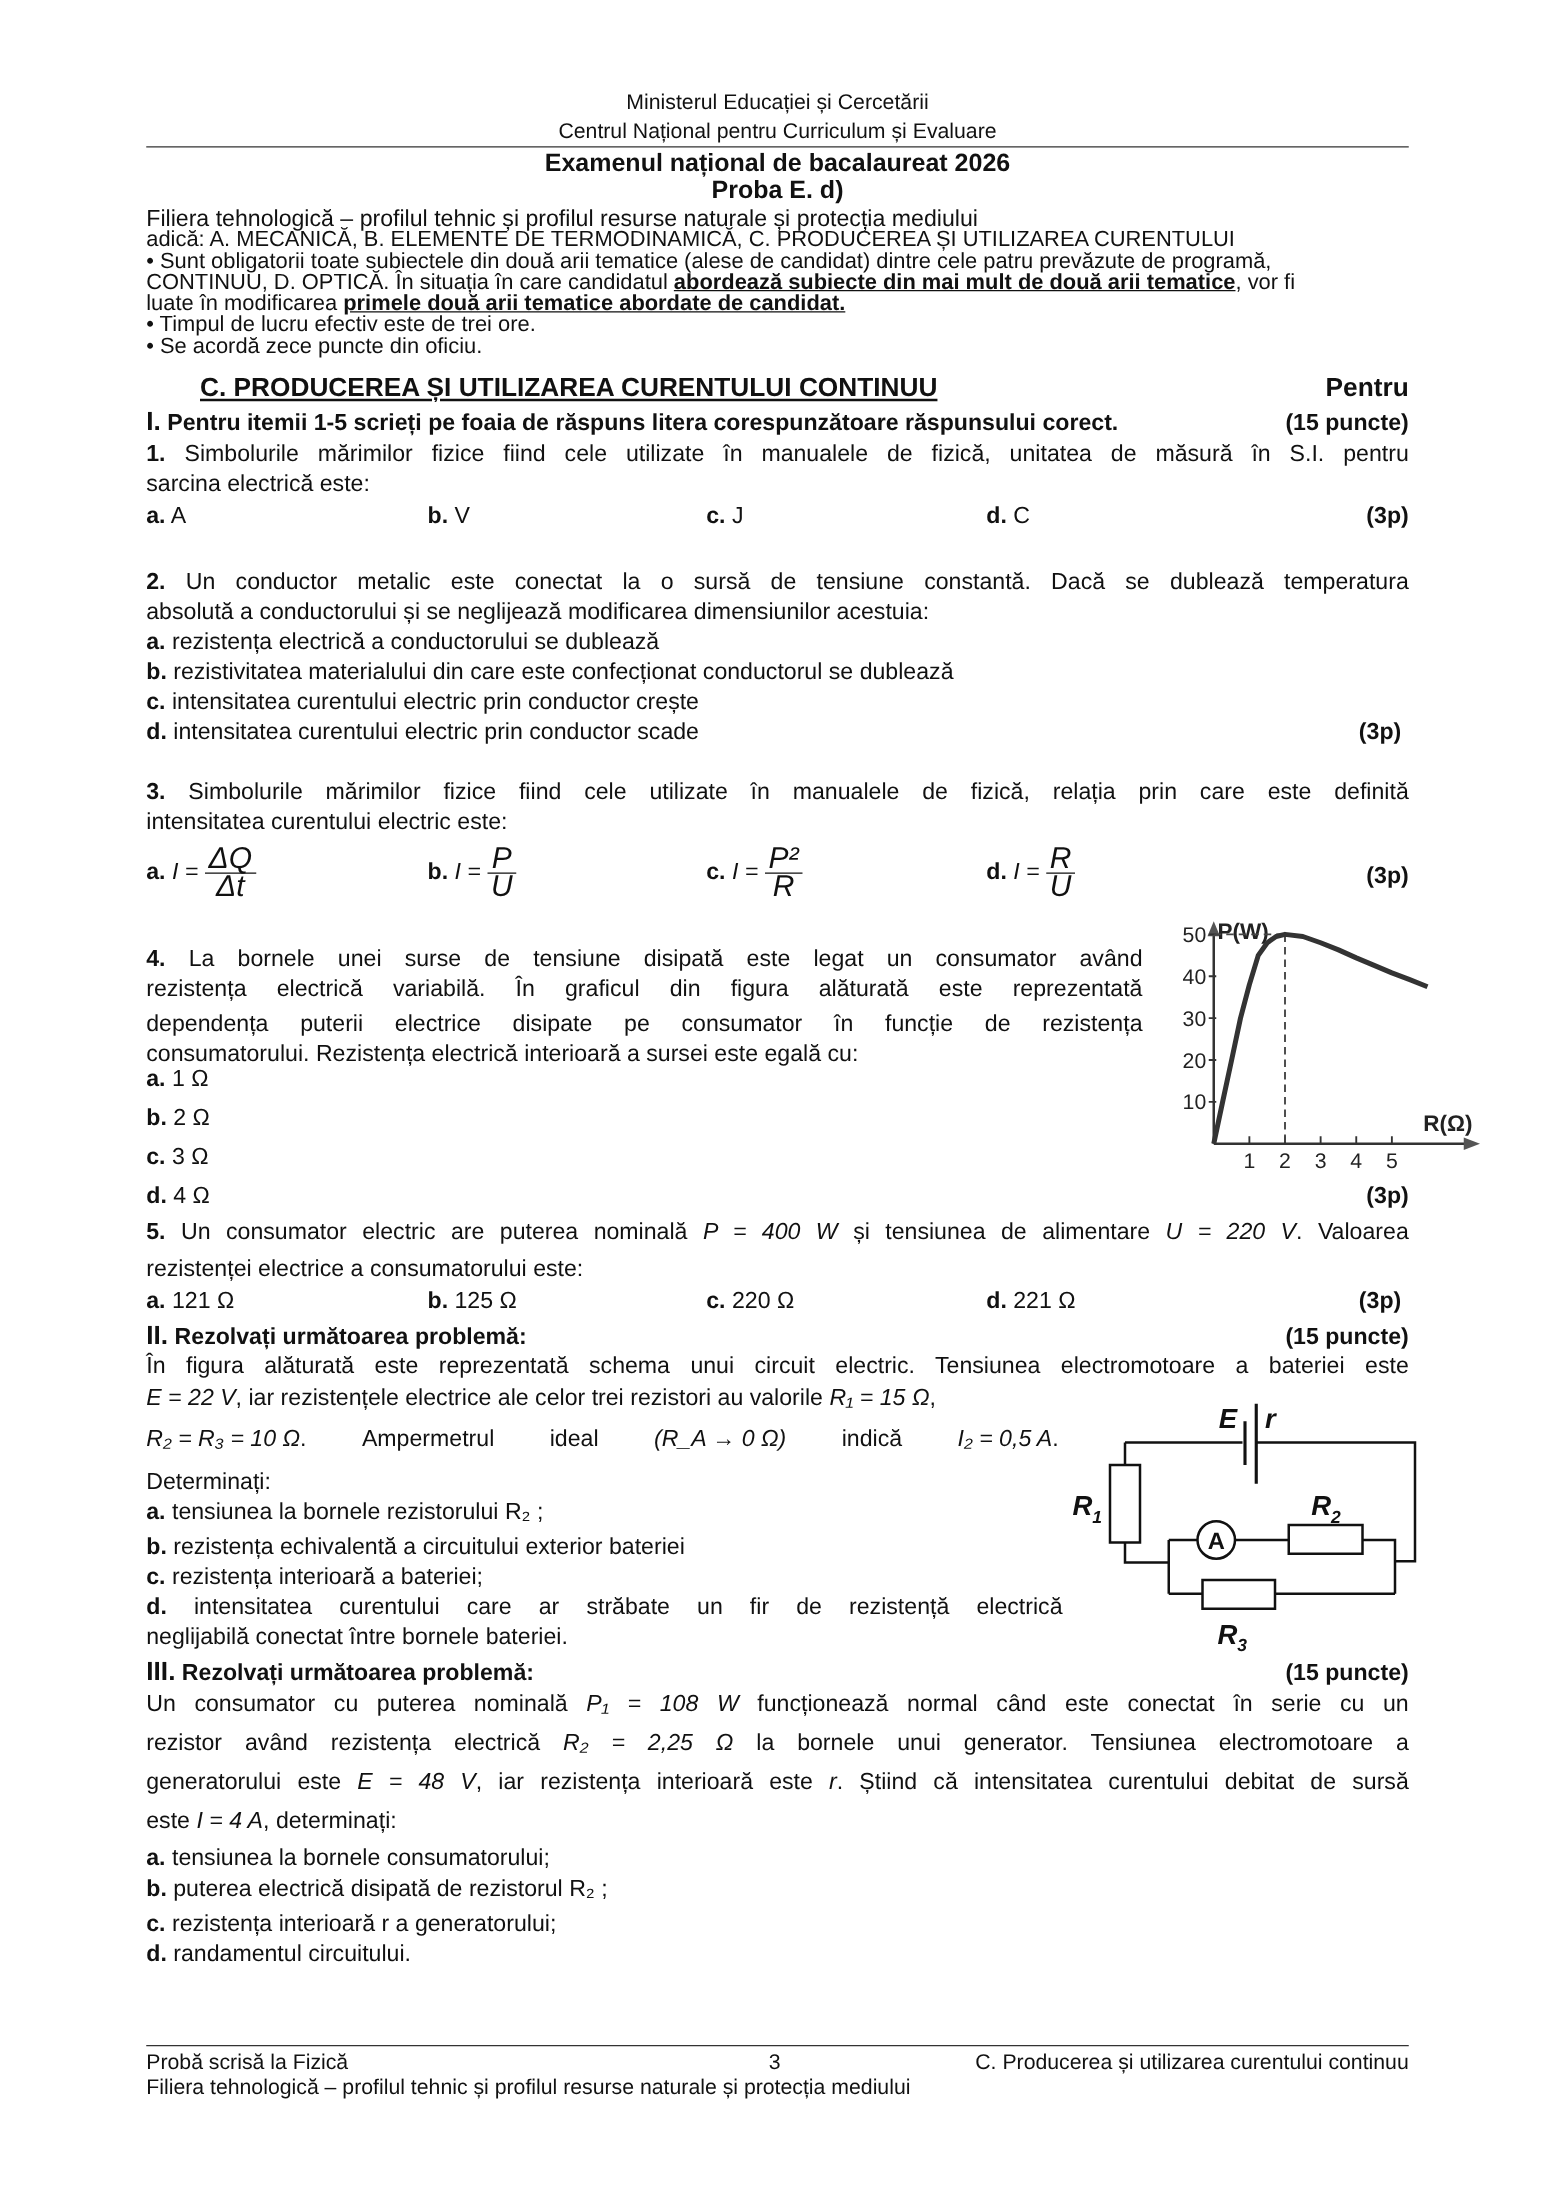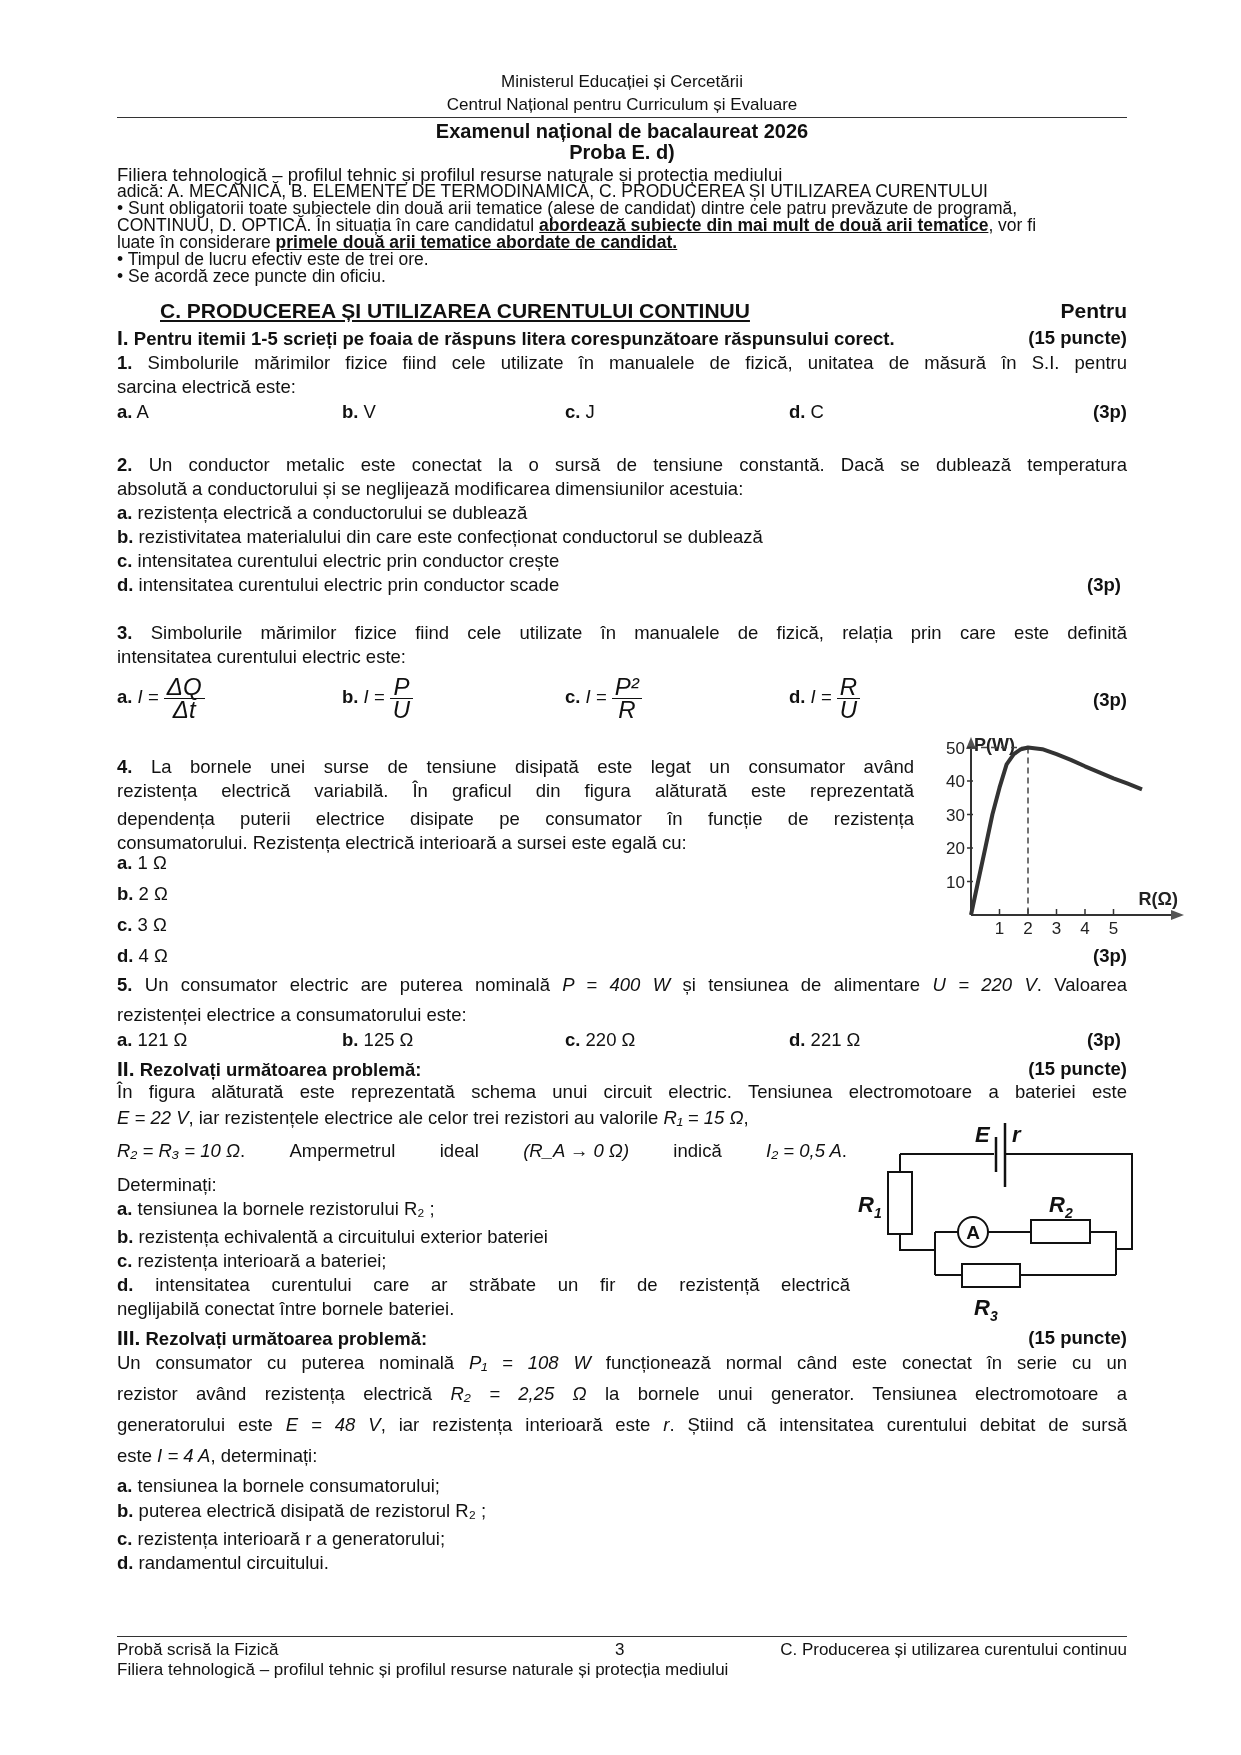--- a/index.html
+++ b/index.html
@@ -31,21 +31,21 @@
   <div class="ab center hdr-small" style="top:95px">Centrul Național pentru Curriculum și Evaluare</div>
   <div class="hrule" style="top:117px"></div>
   <div class="ab center title" style="top:120px">Examenul național de bacalaureat 2026</div>
   <div class="ab center title" style="top:141px">Proba E. d)</div>
   <div class="ab t" style="top:164px; left:0">Filiera tehnologică – profilul tehnic și profilul resurse naturale și protecția mediului</div>
 
   <div class="ab t" style="top:183px; left:0; width:1010px; font-size:17.5px; line-height:17px;">
     <div>adică: A. MECANICĂ, B. ELEMENTE DE TERMODINAMICĂ, C. PRODUCEREA ȘI UTILIZAREA CURENTULUI</div>
     <div><span>•</span> <span>Sunt obligatorii toate subiectele din două arii tematice (alese de candidat) dintre cele patru prevăzute de programă,</span></div>
     <div><span>CONTINUU, D. OPTICĂ. În situația în care candidatul </span><span class="ul">abordează subiecte din mai mult de două arii tematice</span><span>, vor fi</span></div>
-    <div><span>luate în considerare </span><span class="ul">primele două arii tematice abordate de candidat.</span></div>
+    <div><span>luate în modificarea </span><span class="ul">primele două arii tematice abordate de candidat.</span></div>
     <div><span>•</span> <span>Timpul de lucru efectiv este de trei ore.</span></div>
     <div><span>•</span> <span>Se acordă zece puncte din oficiu.</span></div>
   </div>
 
   <div class="ab sec-title" style="top:299px; left:43px">C. PRODUCEREA ȘI UTILIZAREA CURENTULUI CONTINUU</div>
   <div class="ab" style="top:299px; right:0; font-size:21px; font-weight:bold">Pentru</div>
 
   <div class="ab t" style="top:327px; left:0; font-weight:bold">
     <span style="font-size:21px">I.</span>
     <span>Pentru itemii 1-5 scrieți pe foaia de răspuns litera corespunzătoare răspunsului corect.</span>

